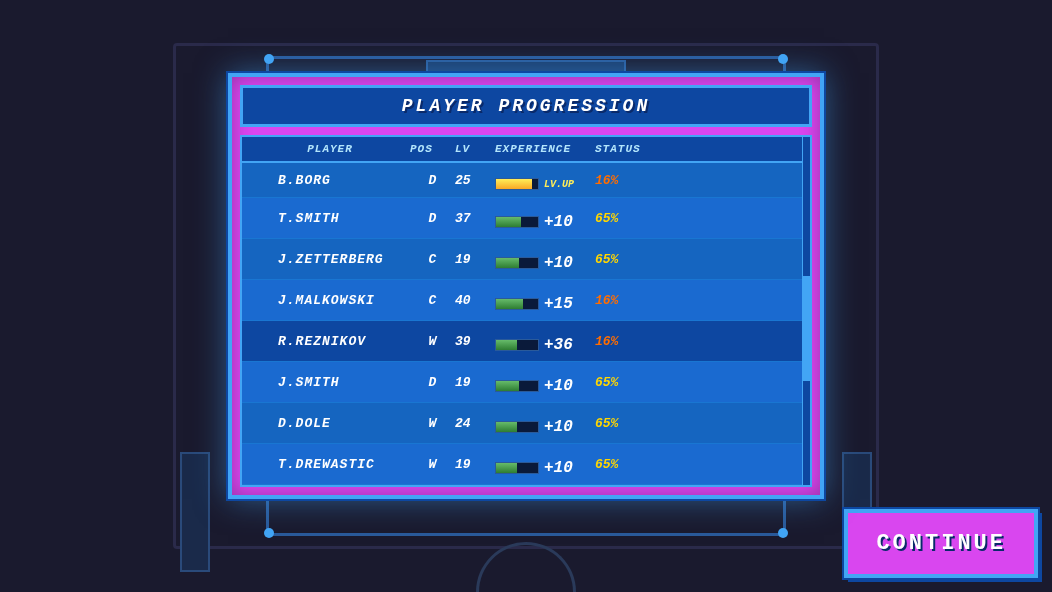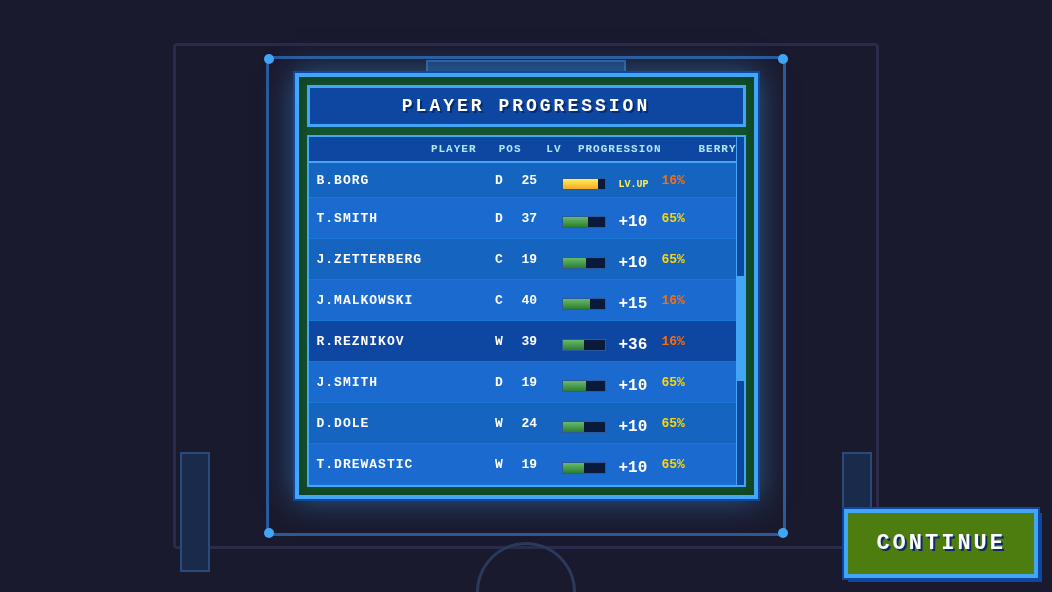--- a/index.html
+++ b/index.html
@@ -87,24 +87,25 @@
     .sb-dot {
       width: 8px; height: 8px;
       background: #3a7aaa;
       border-radius: 50%;
     }
 
     
     .main-panel {
       position: relative;
       z-index: 10;
-      width: 463px;
-      background: #14532d;
+      width: 596px;
+      background: #d946ef;
       border: 4px solid #42a5f5;
       box-shadow: 0 0 0 2px #0d47a1, 0 0 30px rgba(66, 165, 245, 0.5), inset 0 0 20px rgba(0,0,0,0.3);
+      font-style: italic;
     }
 
     .panel-title-bar {
       background: #0d47a1;
       border: 3px solid #42a5f5;
       margin: 8px;
       padding: 8px 16px;
       text-align: center;
     }
 
@@ -131,25 +132,25 @@
       border-bottom: 2px solid #42a5f5;
       padding: 6px 8px;
     }
 
     .col-header {
       color: #b3e5fc;
       font-size: 11px;
       font-weight: bold;
       letter-spacing: 1px;
       font-family: 'Courier New', monospace;
-      text-align: right;
+      text-align: left;
     }
 
     .col-header:first-child {
-      text-align: right;
+      text-align: center;
     }
 
     
     .table-row {
       display: grid;
       grid-template-columns: 160px 45px 40px 100px 75px;
       padding: 7px 8px;
       border-bottom: 1px solid #1976d2;
       align-items: center;
     }
@@ -165,41 +166,42 @@
     .table-row.highlighted {
       background: #0d47a1;
     }
 
     .cell-player {
       color: #ffffff;
       font-size: 13px;
       font-weight: bold;
       letter-spacing: 1px;
       font-family: 'Courier New', monospace;
+      margin-left: 28px;
     }
 
     .cell-pos {
       color: #ffffff;
       font-size: 13px;
       font-weight: bold;
       text-align: center;
       font-family: 'Courier New', monospace;
     }
 
     .cell-lv {
       color: #ffffff;
       font-size: 13px;
       font-weight: bold;
       font-family: 'Courier New', monospace;
     }
 
     .cell-exp {
       display: flex;
       align-items: center;
-      gap: 13px;
+      gap: 5px;
       margin-top: 8px;
     }
 
     .exp-bar-container {
       width: 44px;
       height: 12px;
       background: #0a1a3a;
       border: 1px solid #2a5a9a;
       position: relative;
       flex-shrink: 0;
@@ -265,21 +267,21 @@
       width: 8px;
       height: 30%;
       background: #42a5f5;
     }
 
     
     .continue-btn {
       position: absolute;
       bottom: 14px;
       right: 14px;
-      background: #4d7c0f;
+      background: #d946ef;
       border: 4px solid #42a5f5;
       padding: 18px 28px;
       cursor: pointer;
       box-shadow: 0 0 0 2px #0d47a1, 4px 4px 0 #0d47a1;
     }
 
     .continue-text {
       color: #ffffff;
       font-size: 22px;
       font-weight: bold;
@@ -342,22 +344,22 @@
   <div class="panel-title-bar">
     <span class="panel-title">PLAYER PROGRESSION</span>
   </div>
 
   <div class="table-container" style="position: relative;">
 
     <div class="table-header">
       <div class="col-header">PLAYER</div>
       <div class="col-header">POS</div>
       <div class="col-header">LV</div>
-      <div class="col-header">PROGRESSION</div>
-      <div class="col-header">BERRY</div>
+      <div class="col-header">EXPERIENCE</div>
+      <div class="col-header">STATUS</div>
     </div>
 
     <div id="table-body">
         <div class="table-row">
       <div class="cell-player">B.BORG</div>
       <div class="cell-pos">D</div>
       <div class="cell-lv">25</div>
       <div class="cell-exp">
         <div class="exp-bar-container">
           <div class="exp-bar-fill yellow" style="width: 85%"></div>

